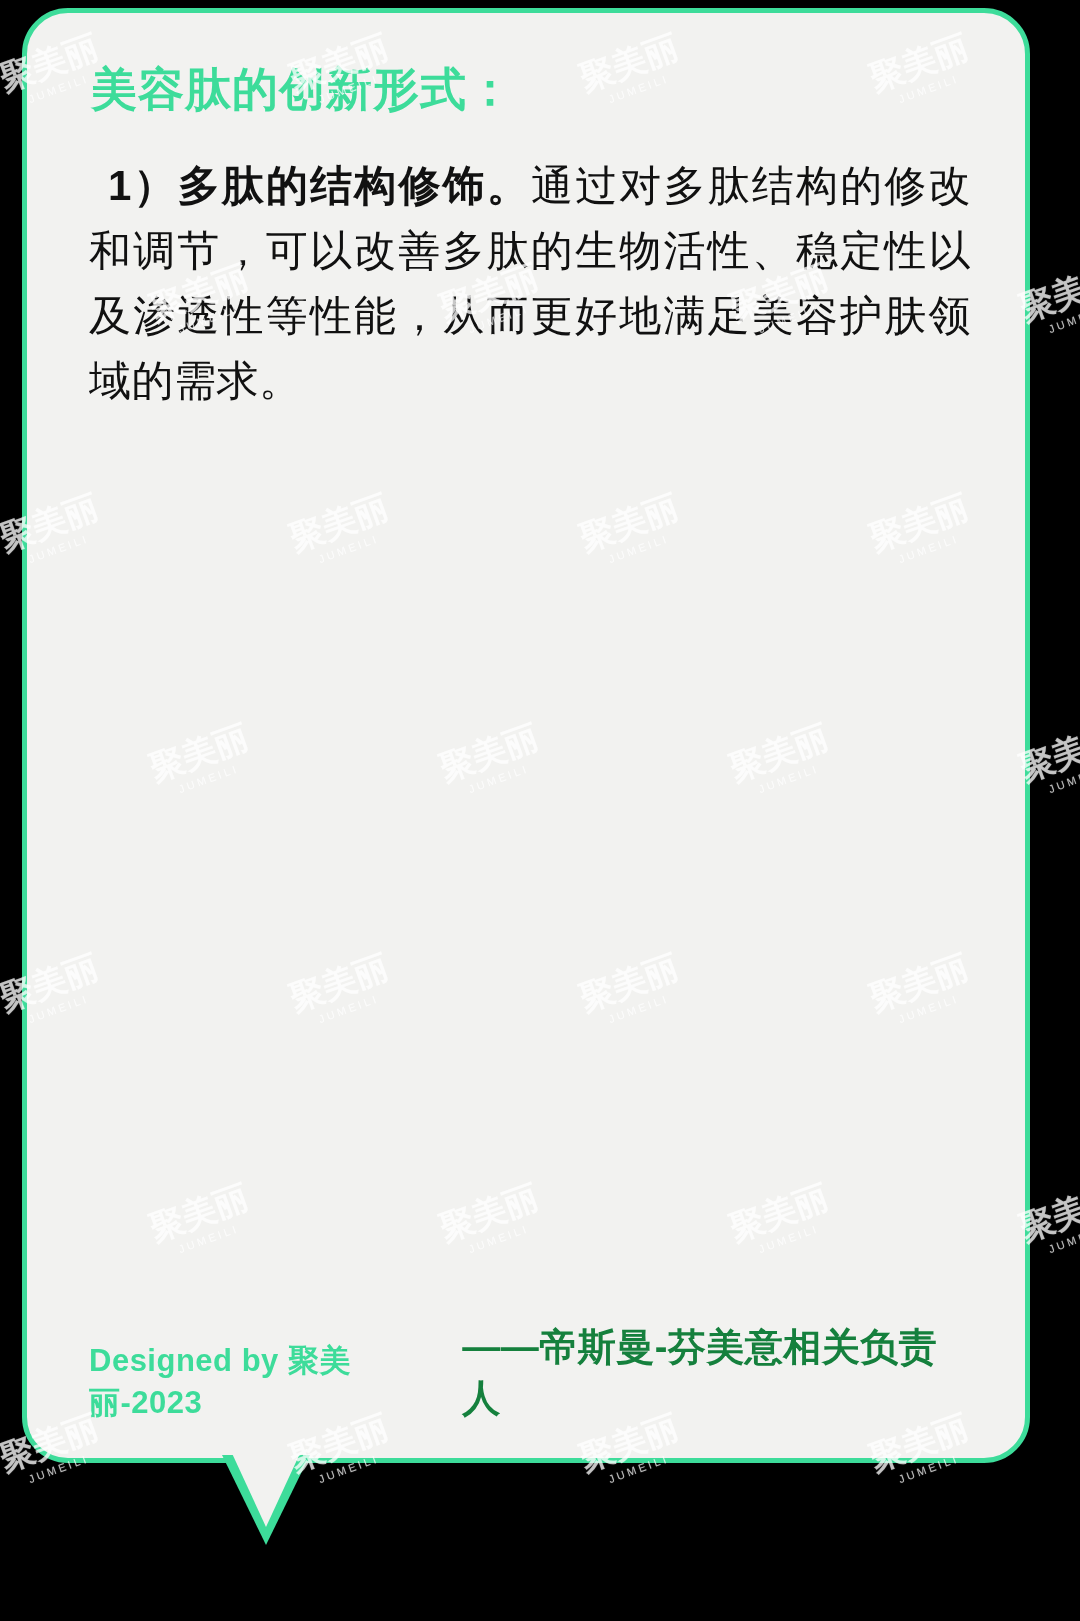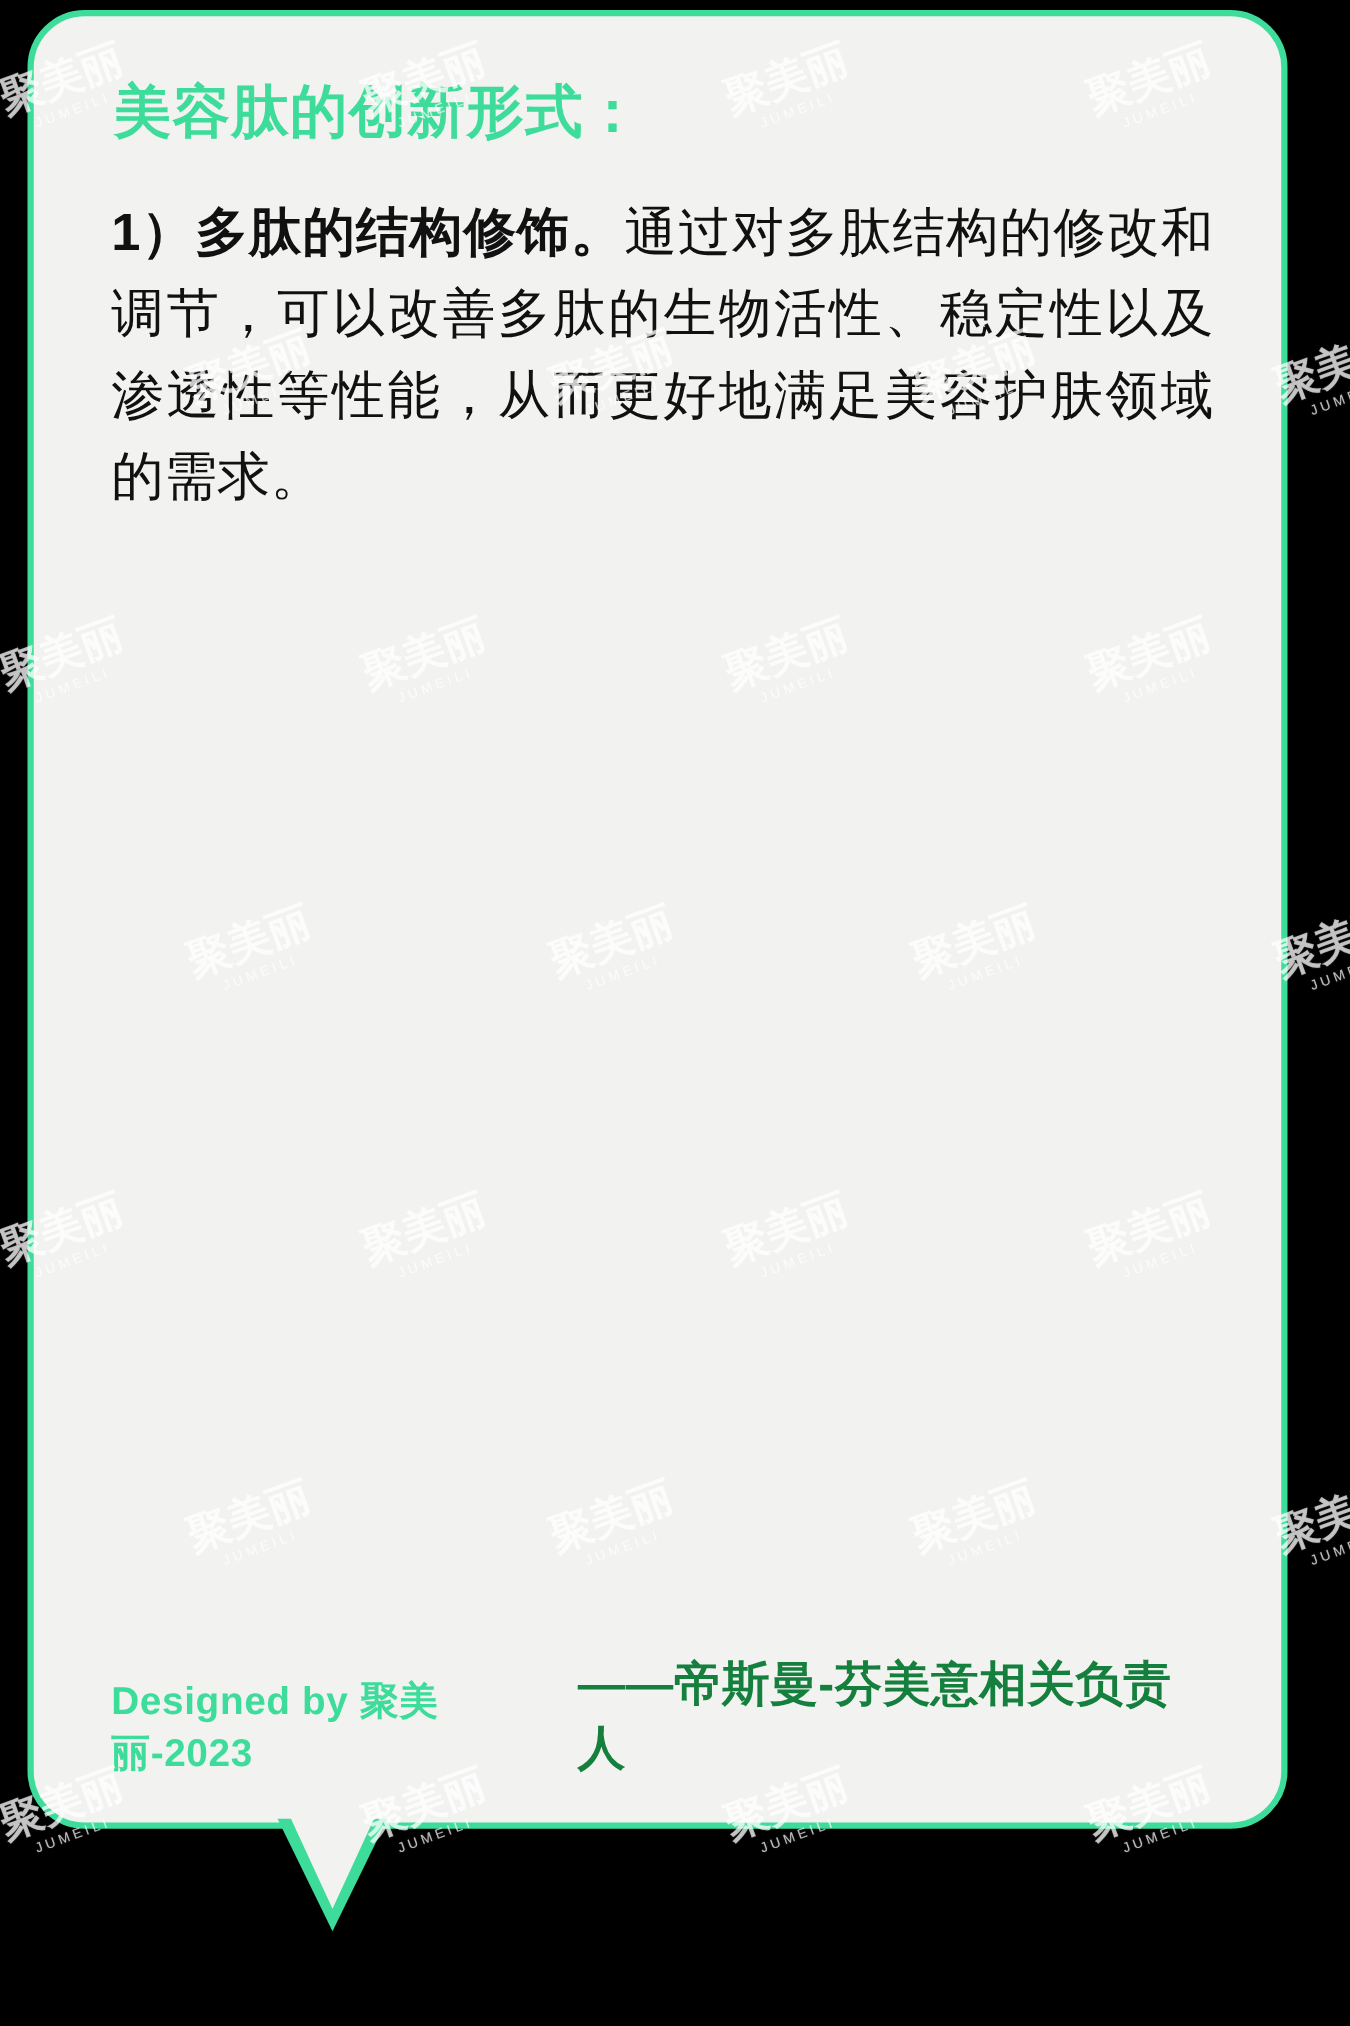--- a/index.html
+++ b/index.html
@@ -78,20 +78,21 @@
     color: #111111;
     font-size: 42px;
     line-height: 1.55;
     margin: 0 0 42px 6px;
     text-align: justify;
     text-justify: inter-ideograph;
     letter-spacing: 0.5px;
   }
   .para .lead {
     font-weight: bold;
+    margin-left: 19px;
   }
 
   
   #footer {
     position: absolute;
     left: 0;
     bottom: 34px;
     width: 100%;
     box-sizing: border-box;
     padding: 0 52px 0 62px;

